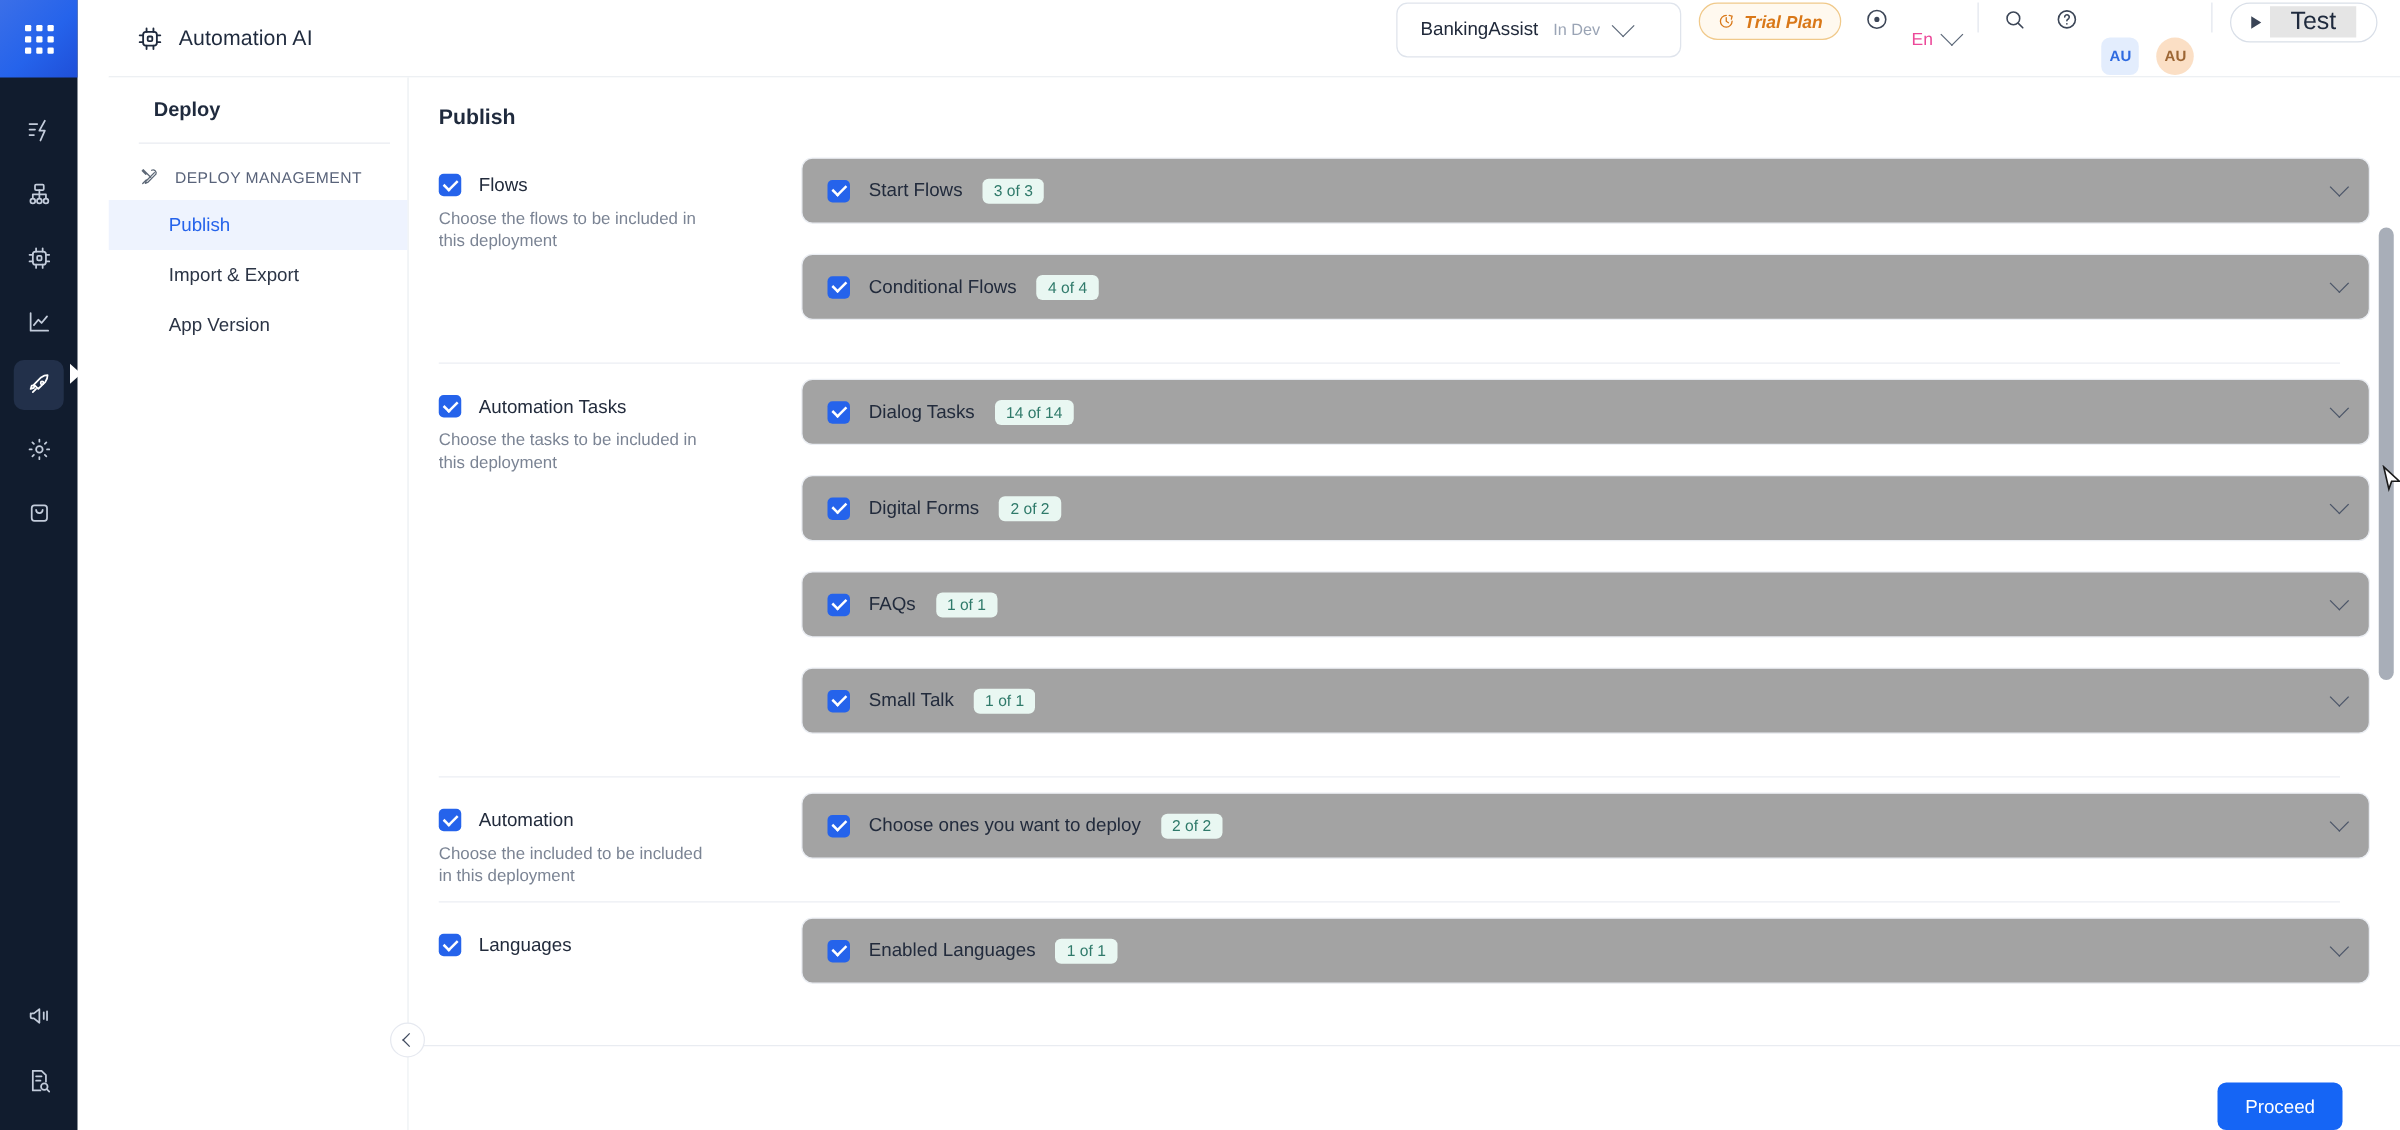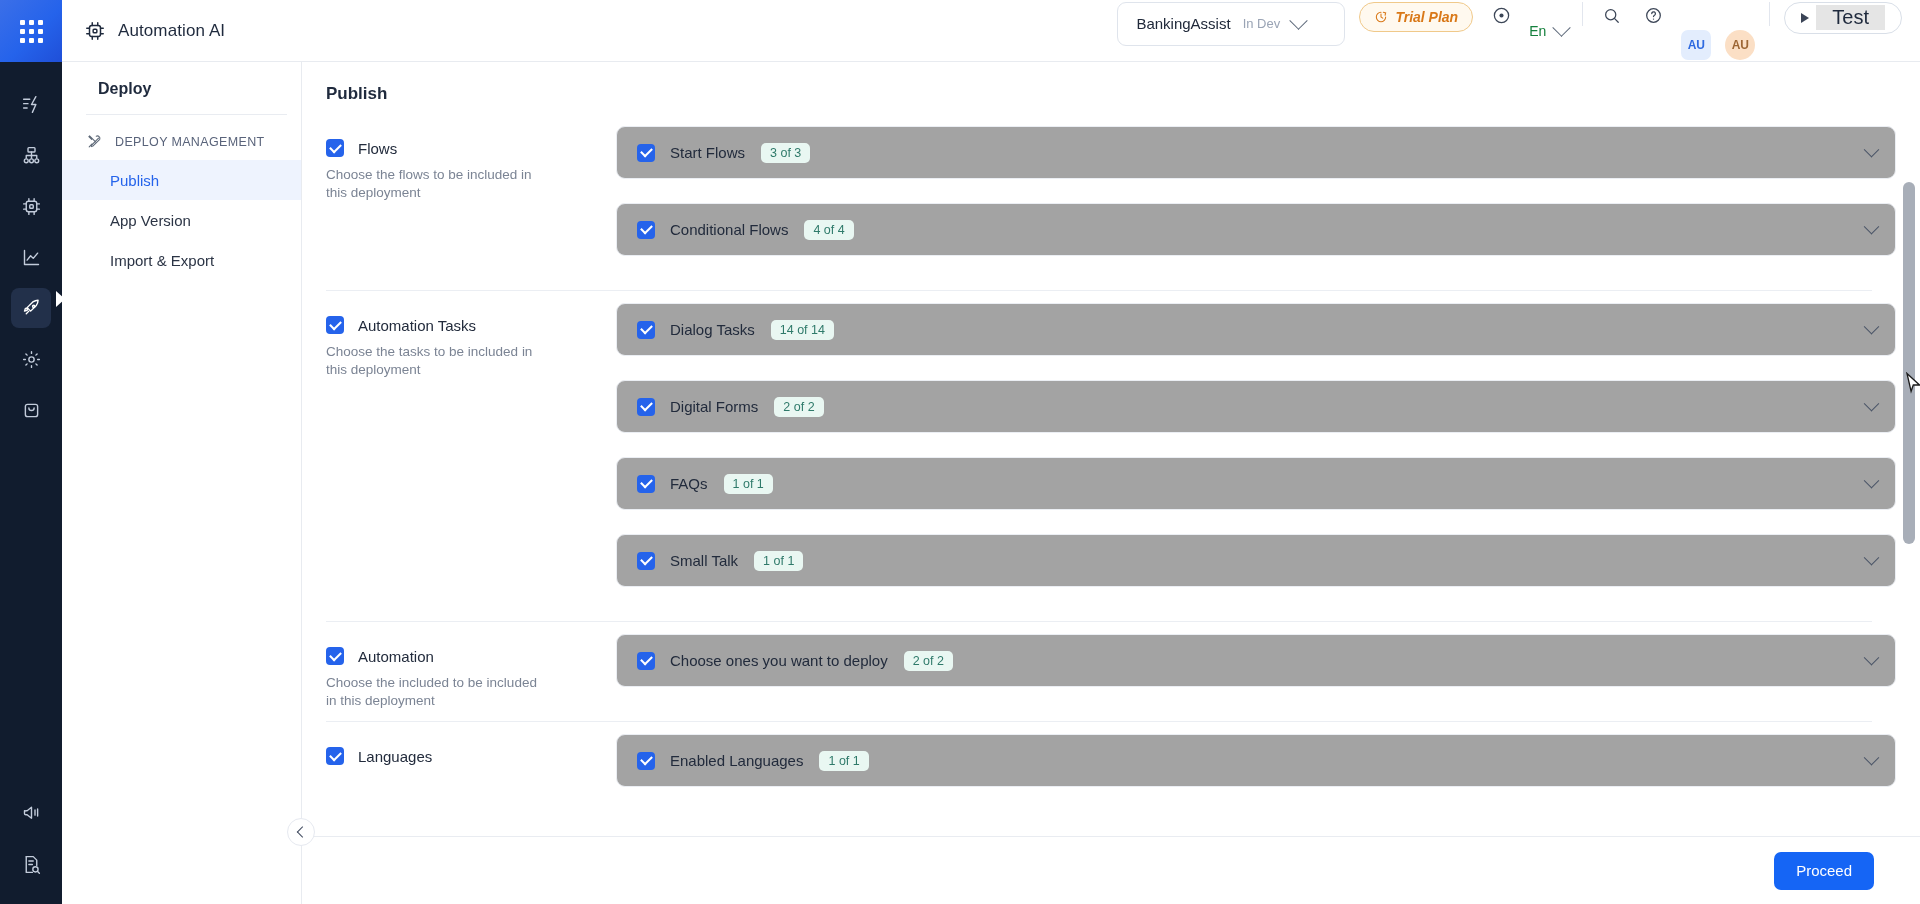--- a/index.html
+++ b/index.html
@@ -2,21 +2,21 @@
 <html><head>
 <meta charset="utf-8">
 <style>
   * { box-sizing: border-box; margin: 0; padding: 0; }
   html, body {
     width: 1920px; height: 904px;
     font-family: "Liberation Sans", sans-serif;
     background: #ffffff;
     overflow: hidden;
   }
-  .app { position: relative; width: 1920px; height: 904px; display: flex; }
+  .app { position: relative; width: 1920px; height: 904px; display: flex; gap: 25px; }
 
   
   .rail {
     width: 62px; height: 904px;
     background: #111c2e;
     display: flex; flex-direction: column; align-items: center;
     flex: 0 0 62px;
     position: relative;
   }
   .rail-grid {
@@ -71,21 +71,21 @@
     display: flex; align-items: center; gap: 7px;
     border: 1px solid #f0c98a; background: #fff9ef; border-radius: 20px;
     height: 30px; padding: 0 14px; cursor: pointer; font-style: italic;
   }
   .trial span { font-size: 14px; color: #d97818; font-weight: 600; }
   .trial svg { width: 14px; height: 14px; stroke: #d97818; fill: none; stroke-width: 1.8; stroke-linecap: round; }
 
   .icon-btn { width: 28px; height: 28px; display: flex; align-items: center; justify-content: center; cursor: pointer; }
   .icon-btn svg { width: 19px; height: 19px; stroke: #3c4657; fill: none; stroke-width: 1.6; stroke-linecap: round; stroke-linejoin: round; }
   .lang { display: flex; align-items: center; gap: 9px; cursor: pointer; }
-  .lang-txt { font-size: 14px; color: #15803d; }
+  .lang-txt { font-size: 14px; color: #ec4899; }
   .vdiv { width: 1px; height: 24px; background: #e2e6ee; }
   .av { width: 30px; height: 30px; display: flex; align-items: center; justify-content: center;
         font-size: 12px; font-weight: 600; cursor: pointer; margin-top: 28px; }
   .av.sq { background: #e3edfd; color: #2e6ae0; border-radius: 7px; }
   .av.rd { background: #fbdfc5; color: #9d6634; border-radius: 50%; }
   .test-btn {
     display: flex; align-items: center; gap: 7px;
     border: 1px solid #d9dfe8; border-radius: 20px; height: 32px; padding: 0 16px; cursor: pointer;
   }
   .test-btn .tri { width: 0; height: 0; border-left: 8px solid #3a4456; border-top: 5px solid transparent; border-bottom: 5px solid transparent; }
@@ -152,21 +152,21 @@
   .cb::after {
     content: ""; width: 9px; height: 5px;
     border-left: 2px solid #fff; border-bottom: 2px solid #fff;
     transform: rotate(-45deg) translate(1px,-1px); display: block;
   }
   .divider { height: 1px; background: #ebeef3; margin: 10px 24px 0 24px; }
 
   
   .footer {
     height: 68px; flex: 0 0 68px; border-top: 1px solid #e9ecf1;
-    display: flex; align-items: center; justify-content: flex-end; padding-right: 46px; background: #fff;
+    display: flex; align-items: flex-end; justify-content: flex-end; padding-right: 46px; background: #fff;
   }
   .proceed {
     background: #1565f5; color: #fff; font-size: 15px;
     border: none; border-radius: 7px; height: 38px; padding: 0 22px; cursor: pointer;
     font-family: "Liberation Sans", sans-serif;
   }
 
   
   .sbar { position: absolute; right: 5px; top: 62px; width: 12px; bottom: 68px; }
   .sthumb {
@@ -342,24 +342,24 @@
               <path d="M14.5 4.5a3.5 3.5 0 014.9 4.4l-9.4 9.4-2.6.9.9-2.6 9.4-9.4"></path>
               <path d="M4 5l4 4M5 4l8.5 8.5"></path>
               <path d="M4.5 19.5l4-4"></path>
             </svg>
           <span>DEPLOY MANAGEMENT</span>
         </div>
         <div class="side-item active">
           <span>Publish</span>
         </div>
         <div class="side-item">
+          <span>Import &amp; Export</span>
+        </div>
+        <div class="side-item">
           <span>App Version</span>
-        </div>
-        <div class="side-item">
-          <span>Import &amp; Export</span>
         </div>
         <div class="collapse">
           <i></i>
         </div>
       </div>
 
       <div class="main">
         <div class="main-scroll">
           <div class="page-title">Publish</div>
 

